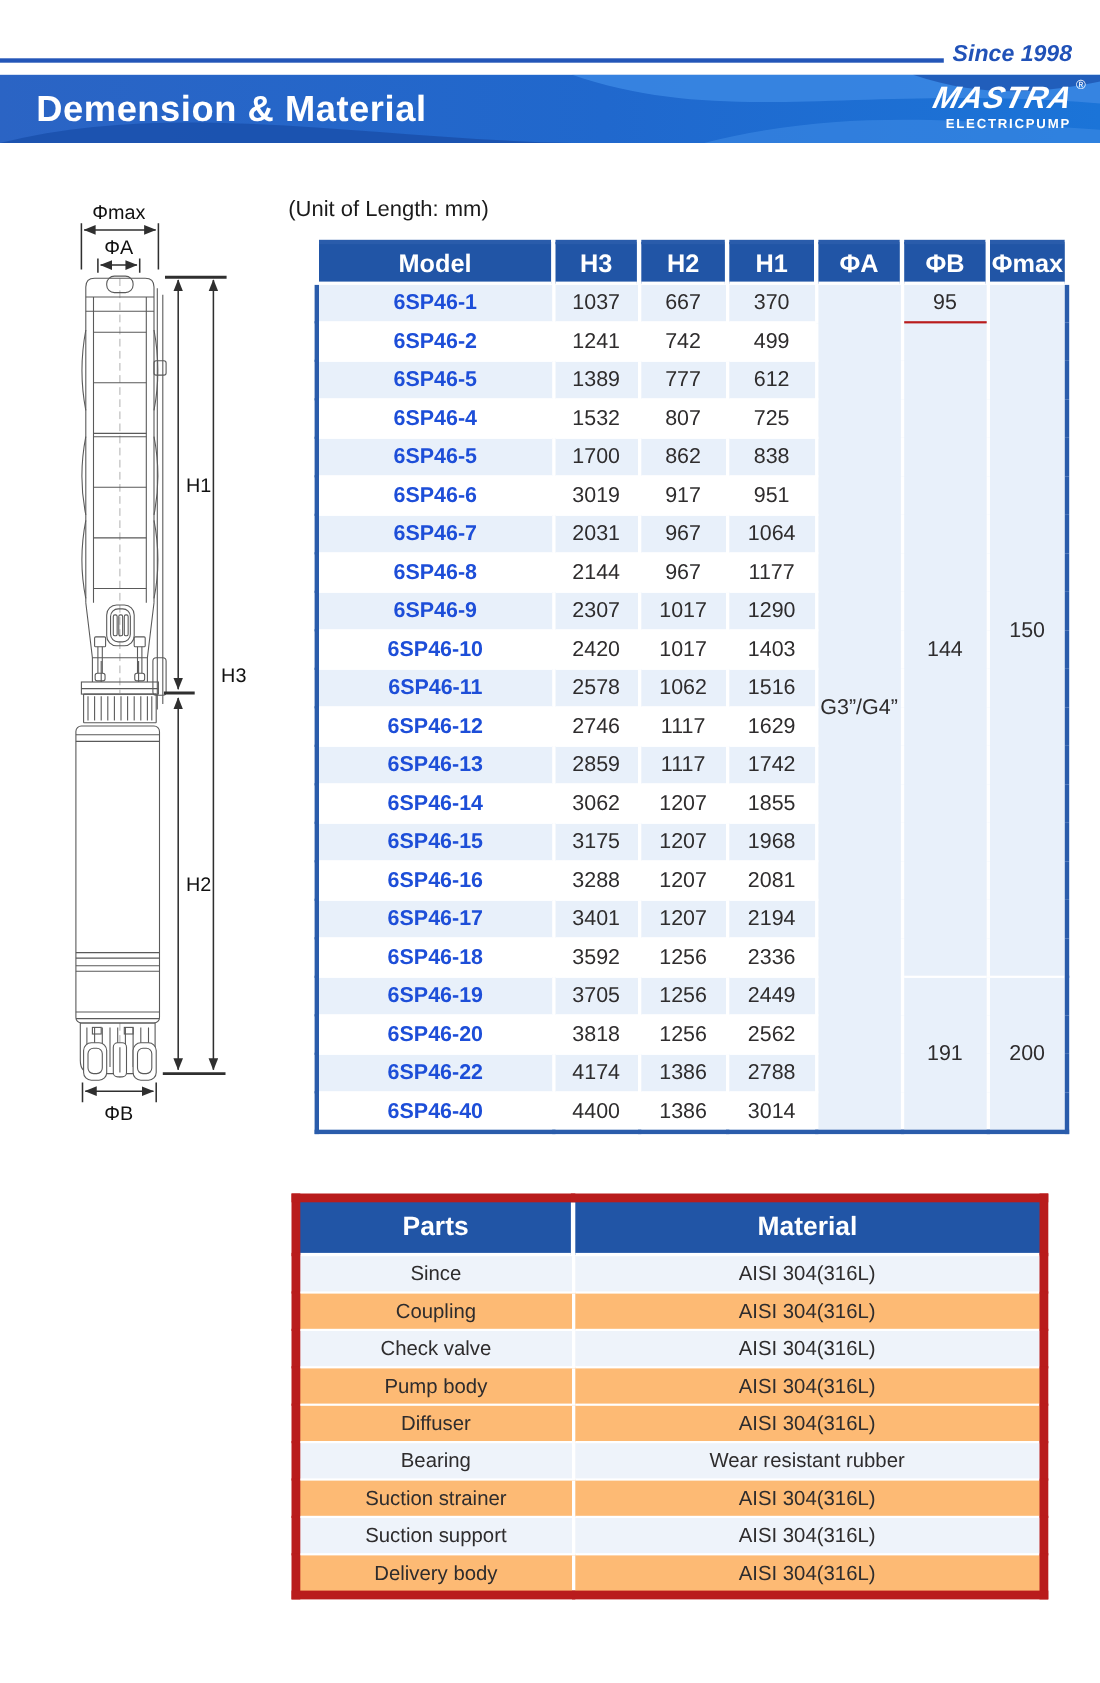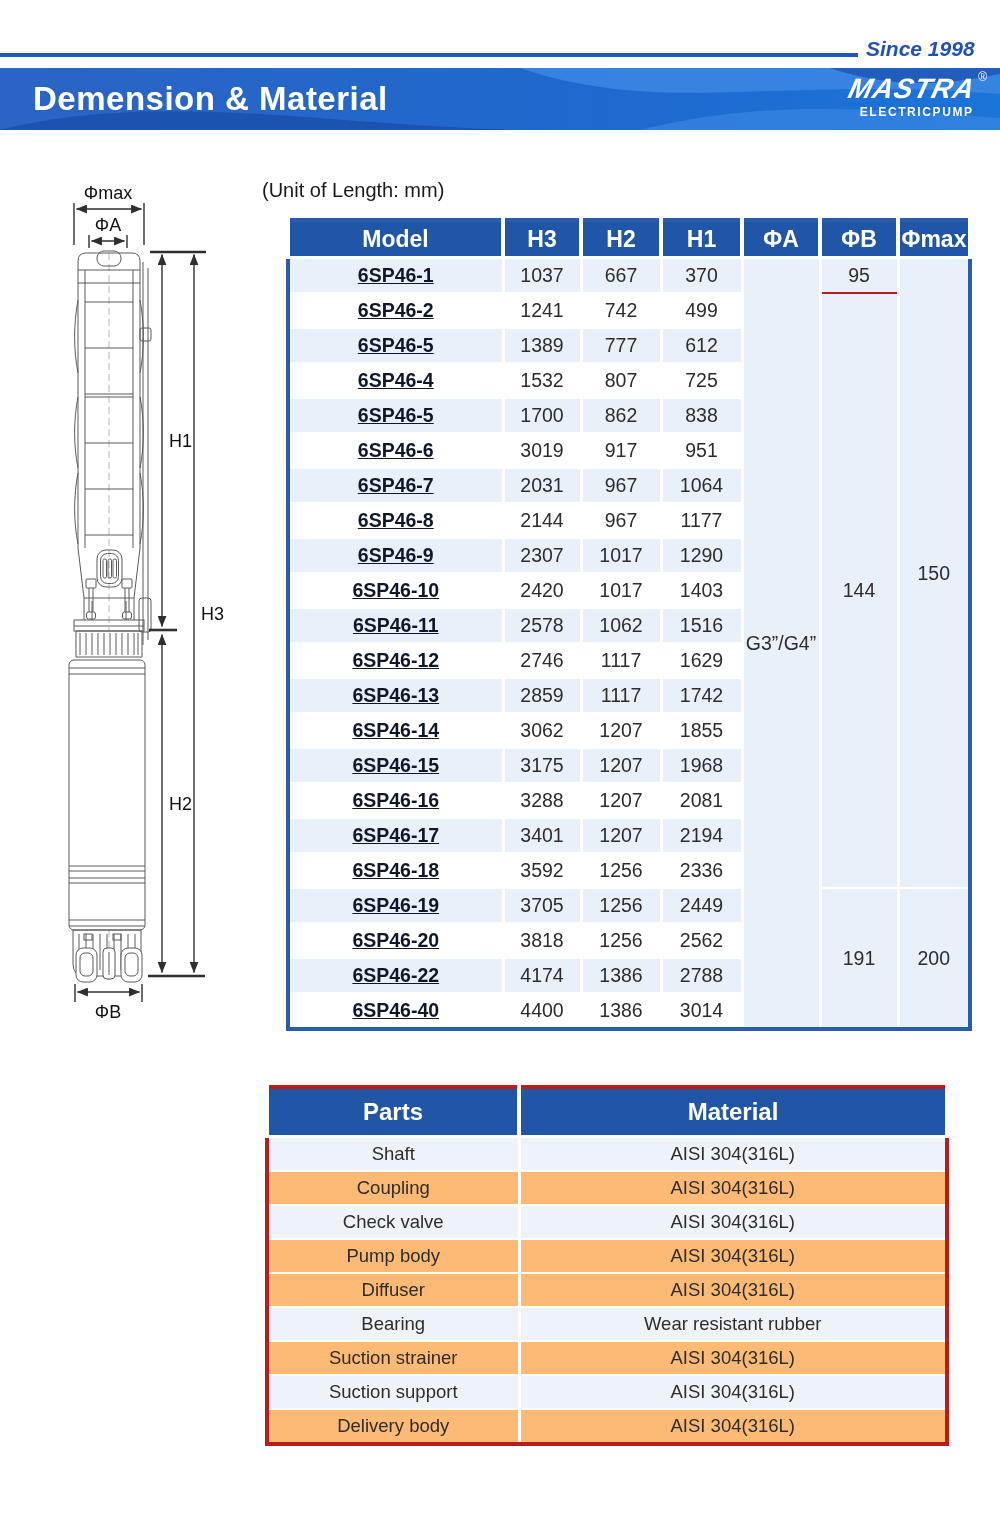--- a/index.html
+++ b/index.html
@@ -31,27 +31,27 @@
   .pump text{font-size:18px;fill:#111;}
 
   
   table{border-collapse:collapse;table-layout:fixed;}
   .dim-wrap{position:absolute;left:263px;top:218px;margin-left:23px;}
   .dim-wrap table{width:682px;border:4px solid #2a5cab;}
   .dim-wrap th{background:#2155a6;color:#fff;font-size:23px;font-weight:bold;height:34px;
                padding:0;border:3px solid #fff;border-left-width:4px;border-right-width:4px;}
   .dim-wrap td{font-size:19.5px;color:#2e2c2d;text-align:center;height:33px;padding:0;
                border:2px solid #fff;border-left-width:3px;border-right-width:3px;background:#fff;}
-  .dim-wrap td.model{font-weight:bold;color:#0f172a;text-decoration:underline;}
+  .dim-wrap td.model{font-weight:bold;color:#1d4ed8;}
   .dim-wrap tr.alt td{background:#e8f0fa;}
   .dim-wrap td.merge{background:#e8f0fa;}
   .dim-wrap td.hairline{border-bottom:2px solid #b91c1c;}
 
   .mat-wrap{position:absolute;left:265px;top:1085px;}
-  .mat-wrap table{width:680px;border:4px solid #b91c1c;}
+  .mat-wrap table{width:680px;border:8px solid #b91c1c;}
   .mat-wrap th{background:#2155a6;color:#fff;font-size:24px;font-weight:bold;height:46px;
                padding:0;border:3px solid #fff;border-left-width:4px;border-right-width:4px;}
   .mat-wrap td{font-size:18.5px;color:#2e2c2d;text-align:center;height:32px;padding:0;
                border:2px solid #fff;border-left-width:3px;border-right-width:3px;background:#fdba74;}
   .mat-wrap tr.alt td{background:#eef3fa;}
 </style>
 </head>
 <body>
 
 <div class="page">
@@ -319,21 +319,21 @@
           <col style="width:428px">
         </colgroup>
       <thead>
         <tr>
           <th>Parts</th>
           <th>Material</th>
         </tr>
       </thead>
       <tbody>
           <tr class="alt">
-            <td>Shaft</td>
+            <td>Since</td>
             <td>AISI 304(316L)</td>
           </tr>
           <tr>
             <td>Coupling</td>
             <td>AISI 304(316L)</td>
           </tr>
           <tr class="alt">
             <td>Check valve</td>
             <td>AISI 304(316L)</td>
           </tr>

